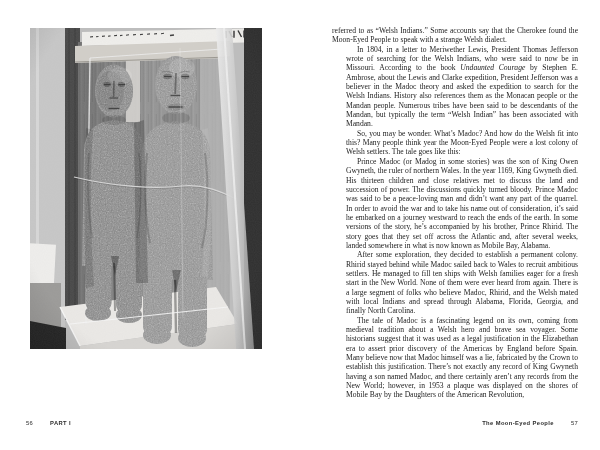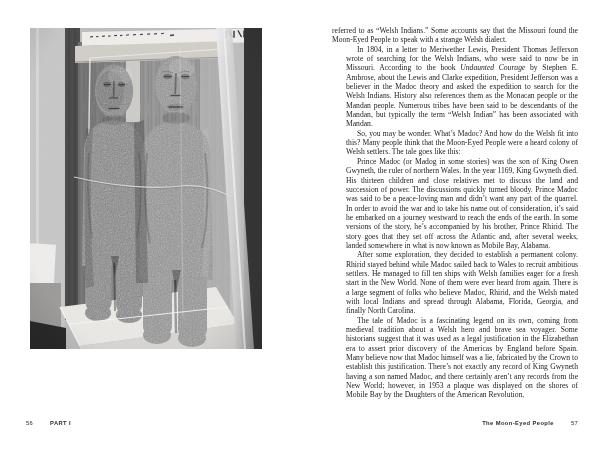--- a/index.html
+++ b/index.html
@@ -191,23 +191,23 @@
         <line x1="194" y1="0" x2="215" y2="321" stroke="#f2f2f2" stroke-width="2" opacity="0.8"></line>
         <line x1="150" y1="20" x2="153" y2="290" stroke="#ffffff" opacity="0.25" stroke-width="1"></line>
       </g>
 
       <rect x="0" y="0" width="232" height="321" filter="url(#grain)"></rect>
       <rect x="0" y="0" width="232" height="321" fill="url(#vignette)"></rect>
     </svg>
   </div>
 
   <div class="text-col">
-      <p><span>referred to as “Welsh Indians.” Some accounts say that the Missouri found the Moon-Eyed People to speak with a strange Welsh dialect.</span></p>
+      <p><span>referred to as “Welsh Indians.” Some accounts say that the Cherokee found the Moon-Eyed People to speak with a strange Welsh dialect.</span></p>
       <p class="indent"><span>In 1804, in a letter to Meriwether Lewis, President Thomas Jefferson wrote of searching for the Welsh Indians, who were said to now be in Missouri. According to the book </span><em>Undaunted Courage</em><span> by Stephen E. Ambrose, about the Lewis and Clarke expedition, President Jefferson was a believer in the Madoc theory and asked the expedition to search for the Welsh Indians. History also references them as the Monacan people or the Mandan people. Numerous tribes have been said to be descendants of the Mandan, but typically the term “Welsh Indian” has been associated with Mandan.</span></p>
-      <p class="indent"><span>So, you may be wonder. What’s Madoc? And how do the Welsh fit into this? Many people think that the Moon-Eyed People were a heard colony of Welsh settlers. The tale goes like this:</span></p>
+      <p class="indent"><span>So, you may be wonder. What’s Madoc? And how do the Welsh fit into this? Many people think year the Moon-Eyed People were a lost colony of Welsh settlers. The tale goes like this:</span></p>
       <p class="indent"><span>Prince Madoc (or Madog in some stories) was the son of King Owen Gwyneth, the ruler of northern Wales. In the year 1169, King Gwyneth died. His thirteen children and close relatives met to discuss the land and succession of power. The discussions quickly turned bloody. Prince Madoc was said to be a peace-loving man and didn’t want any part of the quarrel. In order to avoid the war and to take his name out of consideration, it’s said he embarked on a journey westward to reach the ends of the earth. In some versions of the story, he’s accompanied by his brother, Prince Rhirid. The story goes that they set off across the Atlantic and, after several weeks, landed somewhere in what is now known as Mobile Bay, Alabama.</span></p>
       <p class="indent"><span>After some exploration, they decided to establish a permanent colony. Rhirid stayed behind while Madoc sailed back to Wales to recruit ambitious settlers. He managed to fill ten ships with Welsh families eager for a fresh start in the New World. None of them were ever heard from again. There is a large segment of folks who believe Madoc, Rhirid, and the Welsh mated with local Indians and spread through Alabama, Florida, Georgia, and finally North Carolina.</span></p>
       <p class="indent"><span>The tale of Madoc is a fascinating legend on its own, coming from medieval tradition about a Welsh hero and brave sea voyager. Some historians suggest that it was used as a legal justification in the Elizabethan era to assert prior discovery of the Americas by England before Spain. Many believe now that Madoc himself was a lie, fabricated by the Crown to establish this justification. There’s not exactly any record of King Gwyneth having a son named Madoc, and there certainly aren’t any records from the New World; however, in 1953 a plaque was displayed on the shores of Mobile Bay by the Daughters of the American Revolution,</span></p>
     </div>
 
   <div class="footer footer-left">
     <span class="folio">56</span>
     <span class="running-label">PART I</span>
   </div>
 

